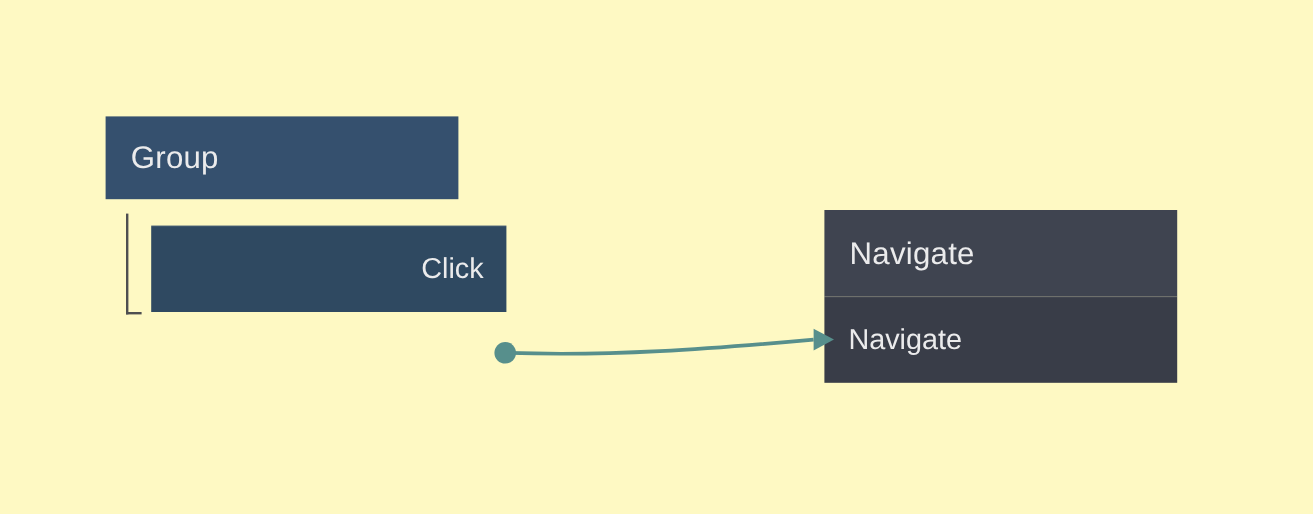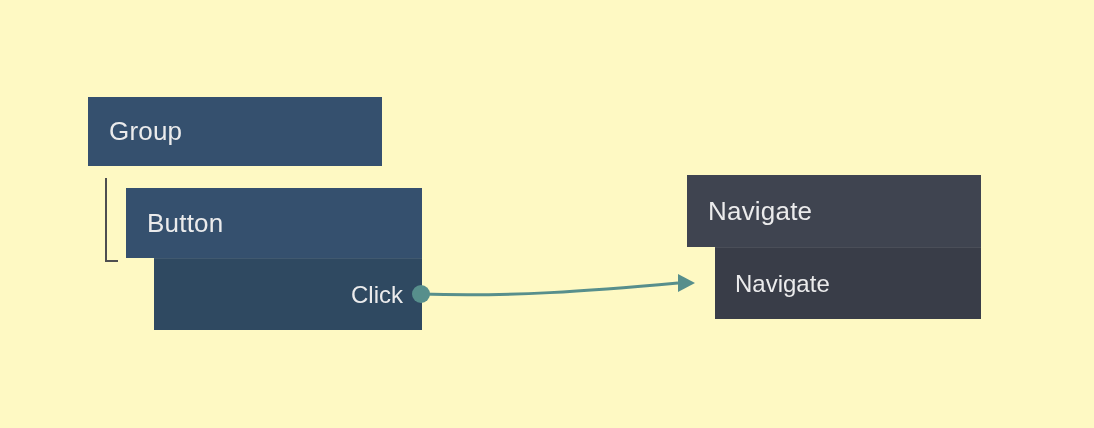--- a/index.html
+++ b/index.html
@@ -39,21 +39,20 @@
   .port-row.output {
     justify-content: flex-end;
     padding-right: 19px;
   }
   .port-row.input {
     justify-content: flex-start;
     padding-left: 20px;
   }
   .divider-top {
     border-top: 1px solid rgba(255,255,255,0.09);
-    margin-left: 28px;
   }
   
   #node-group   { left: 88px;  top: 97px;  width: 294px; }
   #node-group .node-header { height: 69px; }
   #node-button  { left: 126px; top: 188px; width: 296px; }
   #node-button .node-header { height: 70px; }
   #node-button .node-body   { height: 71px; }
   #node-navigate { left: 687px; top: 175px; width: 294px; }
   #node-navigate .node-header { height: 72px; }
   #node-navigate .node-body   { height: 71px; }
@@ -88,23 +87,20 @@
 
   <div class="tree-connector" style="border-color: rgb(78, 79, 80);"></div>
 
   <div class="node" id="node-group">
     <div class="node-header" style="background-color: rgb(53, 80, 110);">
       <span style="color: rgb(235, 235, 236);">Group</span>
     </div>
   </div>
 
   <div class="node" id="node-button">
-    <div class="node-header" style="background-color: rgb(53, 80, 110);">
-      <span style="color: rgb(235, 235, 236);">Button</span>
-    </div>
     <div class="node-body divider-top" style="background-color: rgb(47, 73, 97);">
       <div class="port-row output">
         <span style="color: rgb(235, 235, 236);">Click</span>
       </div>
     </div>
   </div>
 
   <div class="node" id="node-navigate">
     <div class="node-header" style="background-color: rgb(63, 68, 80);">
       <span style="color: rgb(235, 235, 236);">Navigate</span>

